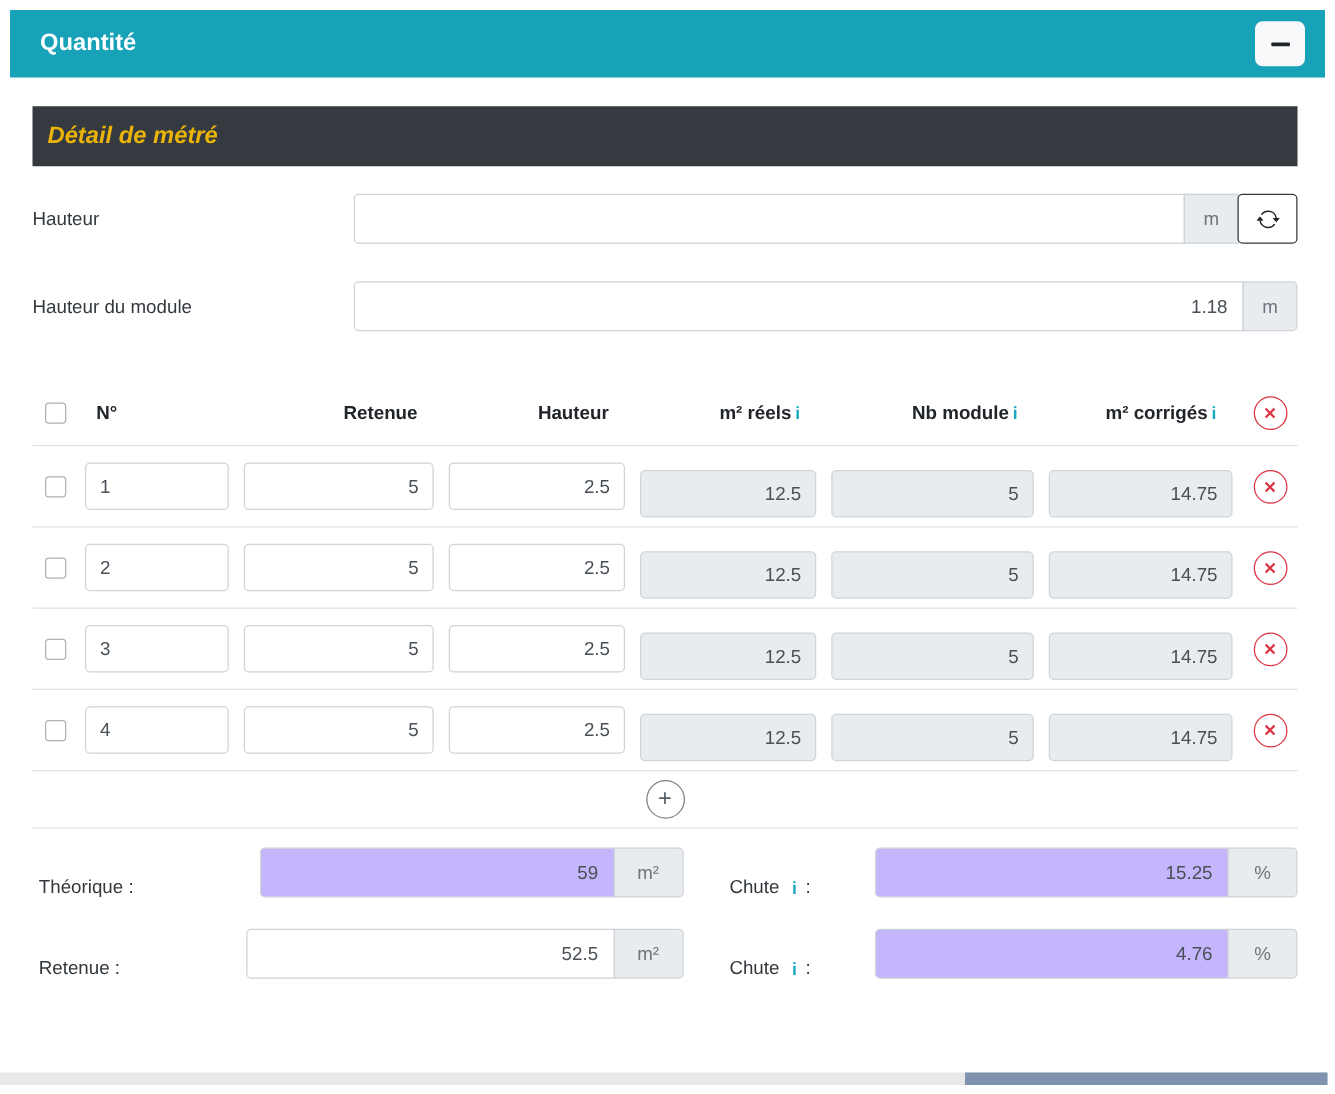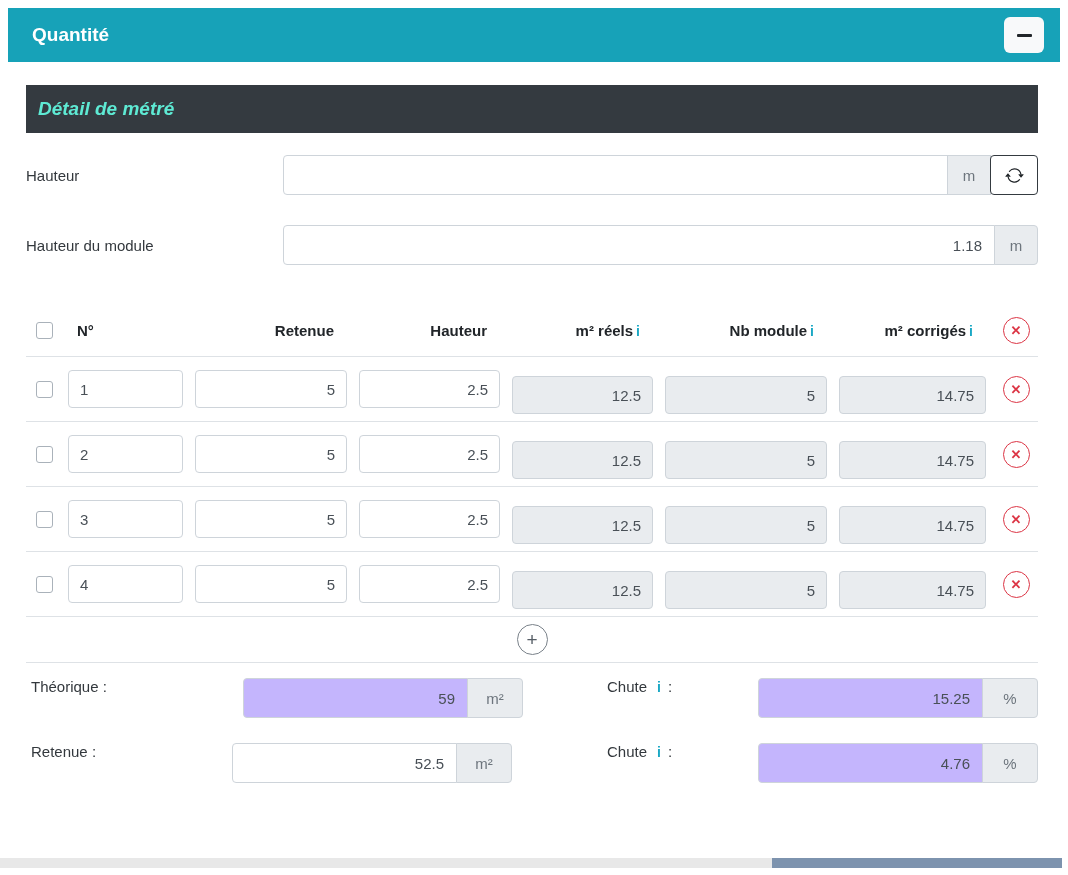--- a/index.html
+++ b/index.html
@@ -15,21 +15,21 @@
   .collapse-btn {
     width: 40px; height: 36px; background: #f8f9fa; border: none; border-radius: 6px;
     display: flex; align-items: center; justify-content: center; cursor: pointer;
   }
   .collapse-btn .minus { display: block; width: 15px; height: 3px; background: #212529; border-radius: 1px; }
 
   .content { padding: 23px 30px 0 26px; }
 
   
   .section-bar {
-    background: #343a40; color: #5eead4; height: 48px; display: flex; align-items: center;
+    background: #343a40; color: #eab308; height: 48px; display: flex; align-items: center;
     padding-left: 12px; font-size: 19px; font-weight: 700; font-style: italic;
   }
   .bar2 { margin-top: 14px; }
 
   
   .form-row { display: flex; align-items: center; margin-bottom: 30px; }
   .form-row.first { margin-top: 22px; }
   .form-label { flex: 0 0 257px; color: #33383d; font-size: 15px; }
   .igroup { flex: 1; display: flex; align-items: stretch; height: 40px; }
   .igroup input {
@@ -75,21 +75,21 @@
   }
   .add-row { border-bottom: 1px solid #dee2e6; padding: 7px 0; display: flex; justify-content: center; }
   .add-btn {
     width: 31px; height: 31px; border-radius: 50%; border: 1px solid #7a828a; background: #fff;
     color: #565e66; font-size: 19px; line-height: 1; display: flex; align-items: center; justify-content: center; cursor: pointer;
   }
   .totals-row { padding: 12px 0 16px; font-weight: 700; font-size: 15px; color: #212529; }
   .totals-row .tt { padding-left: 5px; }
 
   
-  .bot-row { display: flex; align-items: flex-start; margin-top: 15px; gap: 35px; }
+  .bot-row { display: flex; align-items: flex-end; margin-top: 15px; }
   .bot-row.second { margin-top: 25px; }
   .bot-label { flex: 0 0 171px; padding-left: 5px; color: #33383d; }
   .bot-group-left { width: 316px; }
   .spacer { width: 37px; }
   .chute-label { flex: 0 0 105px; color: #33383d; display: flex; align-items: center; gap: 7px; }
   .bot-group-right { flex: 1; }
   .addon-w { min-width: 56px; }
 
   
   .hscroll-track { position: absolute; left: 0; bottom: 7px; width: 1062px; height: 10px; background: #e8e8e8; }

